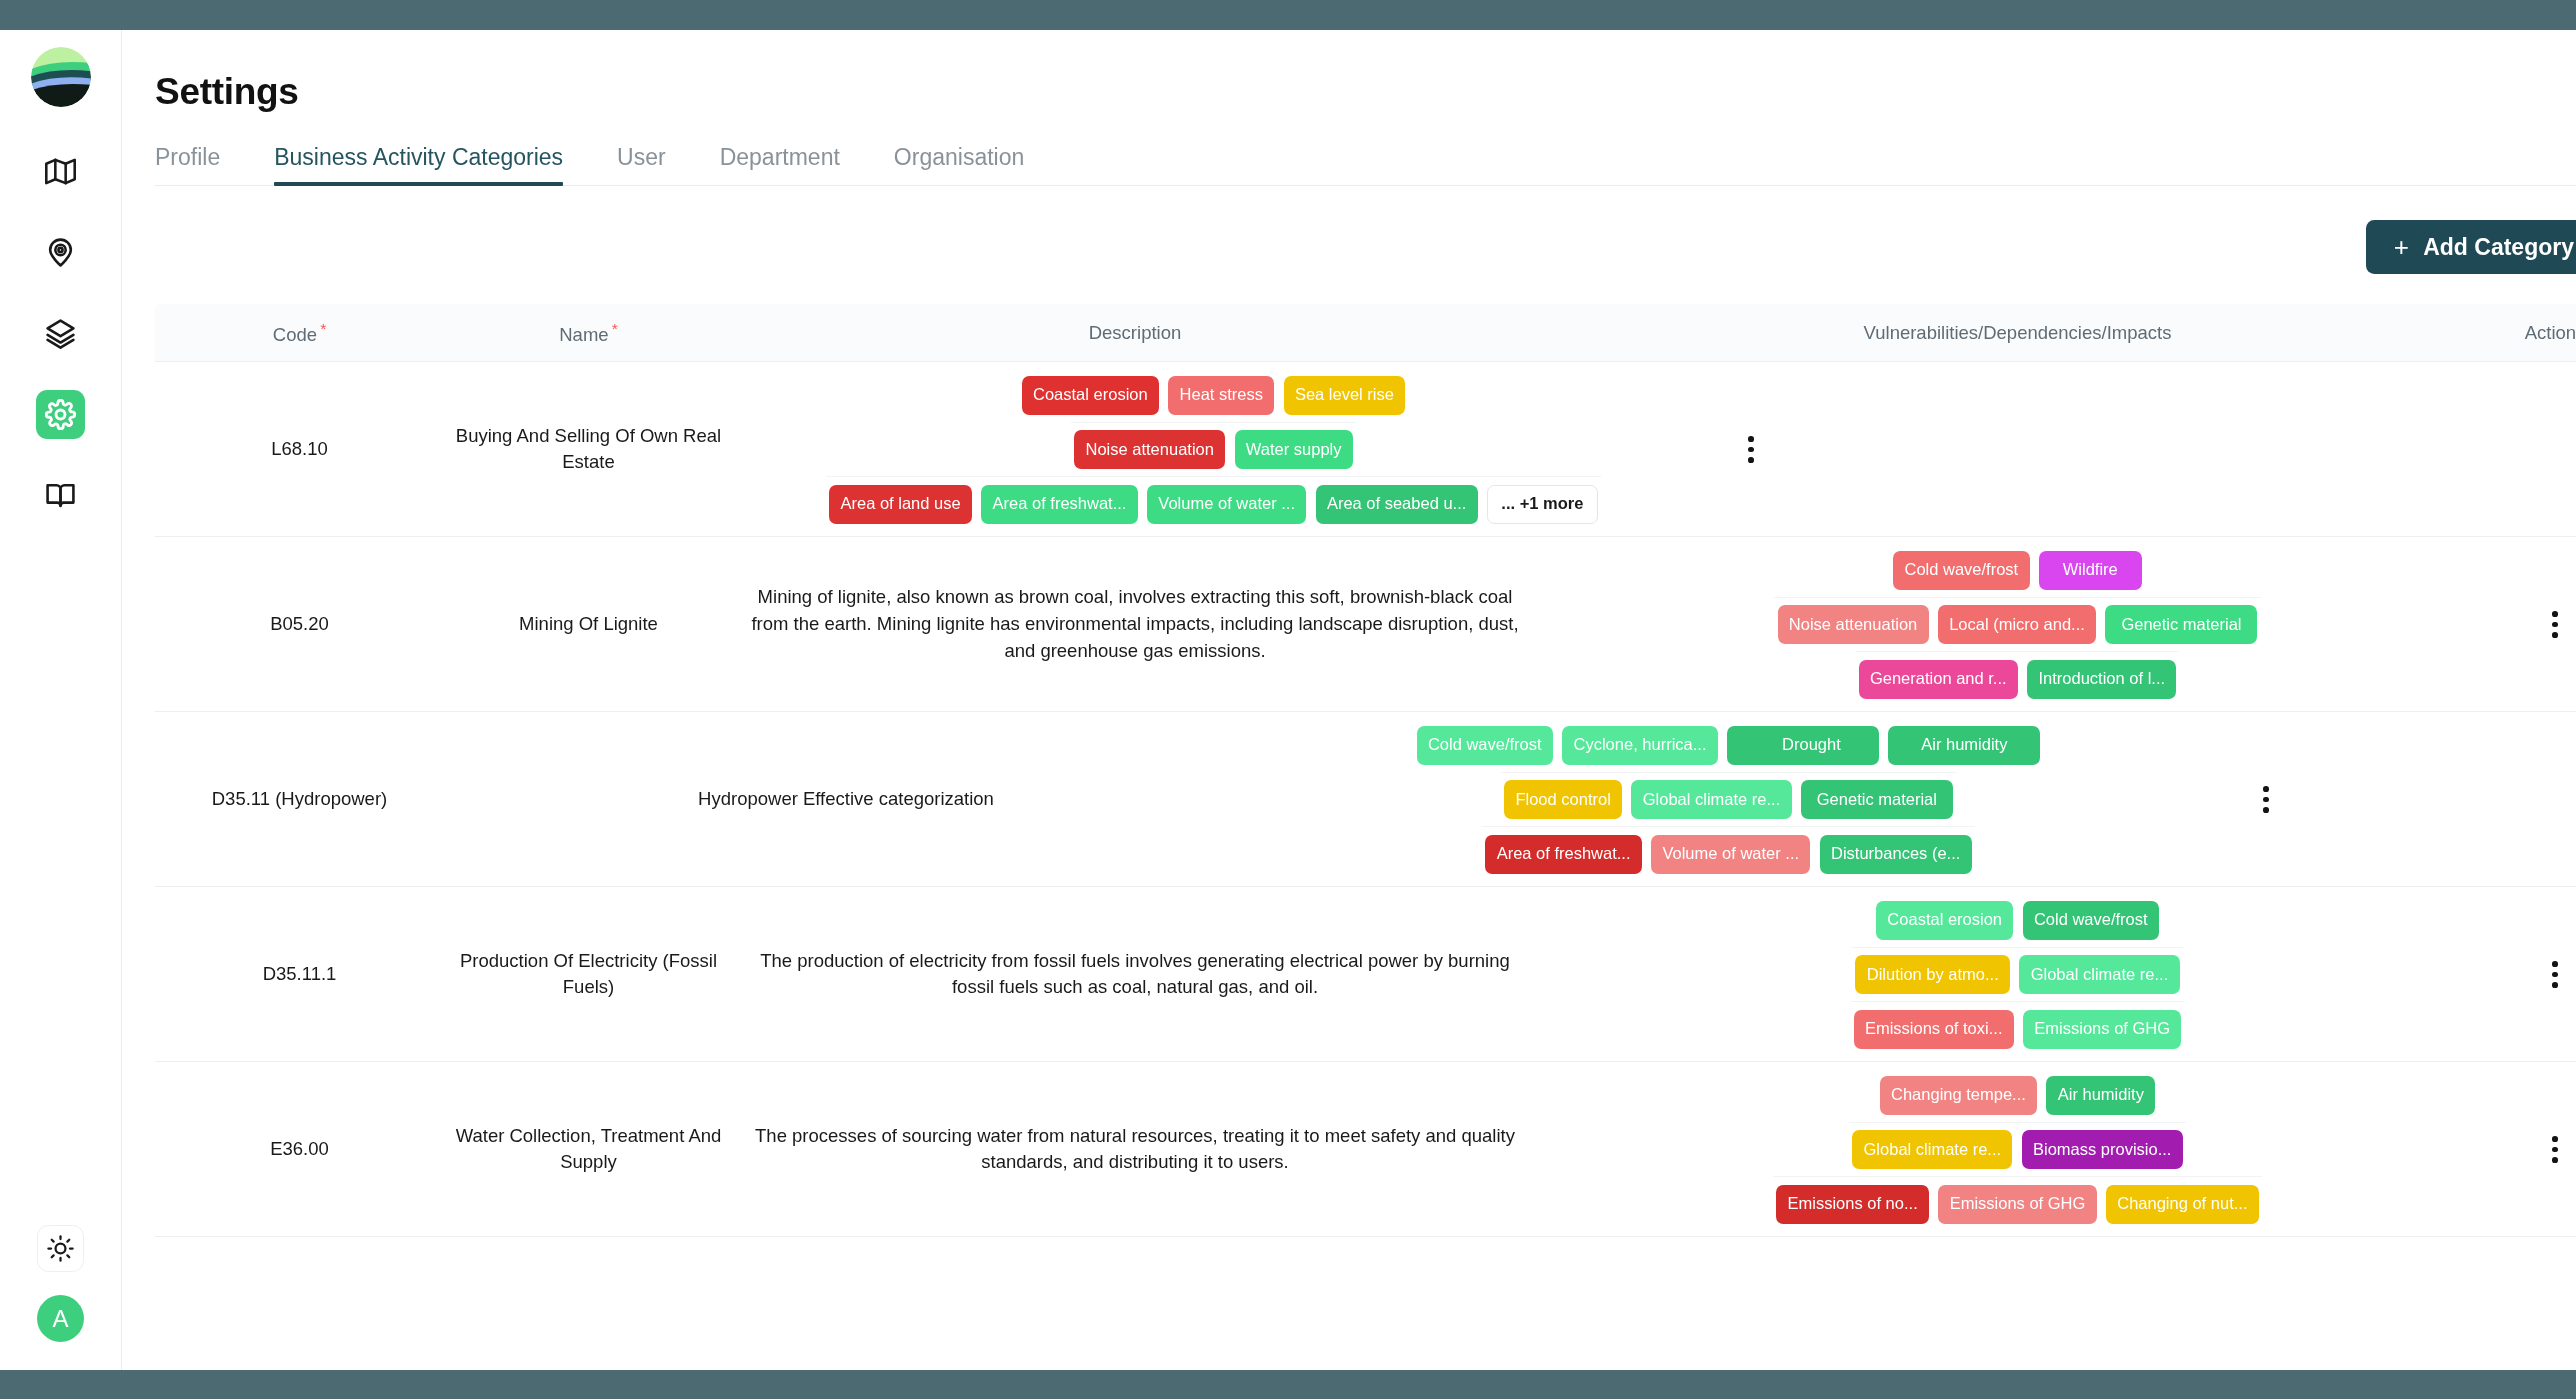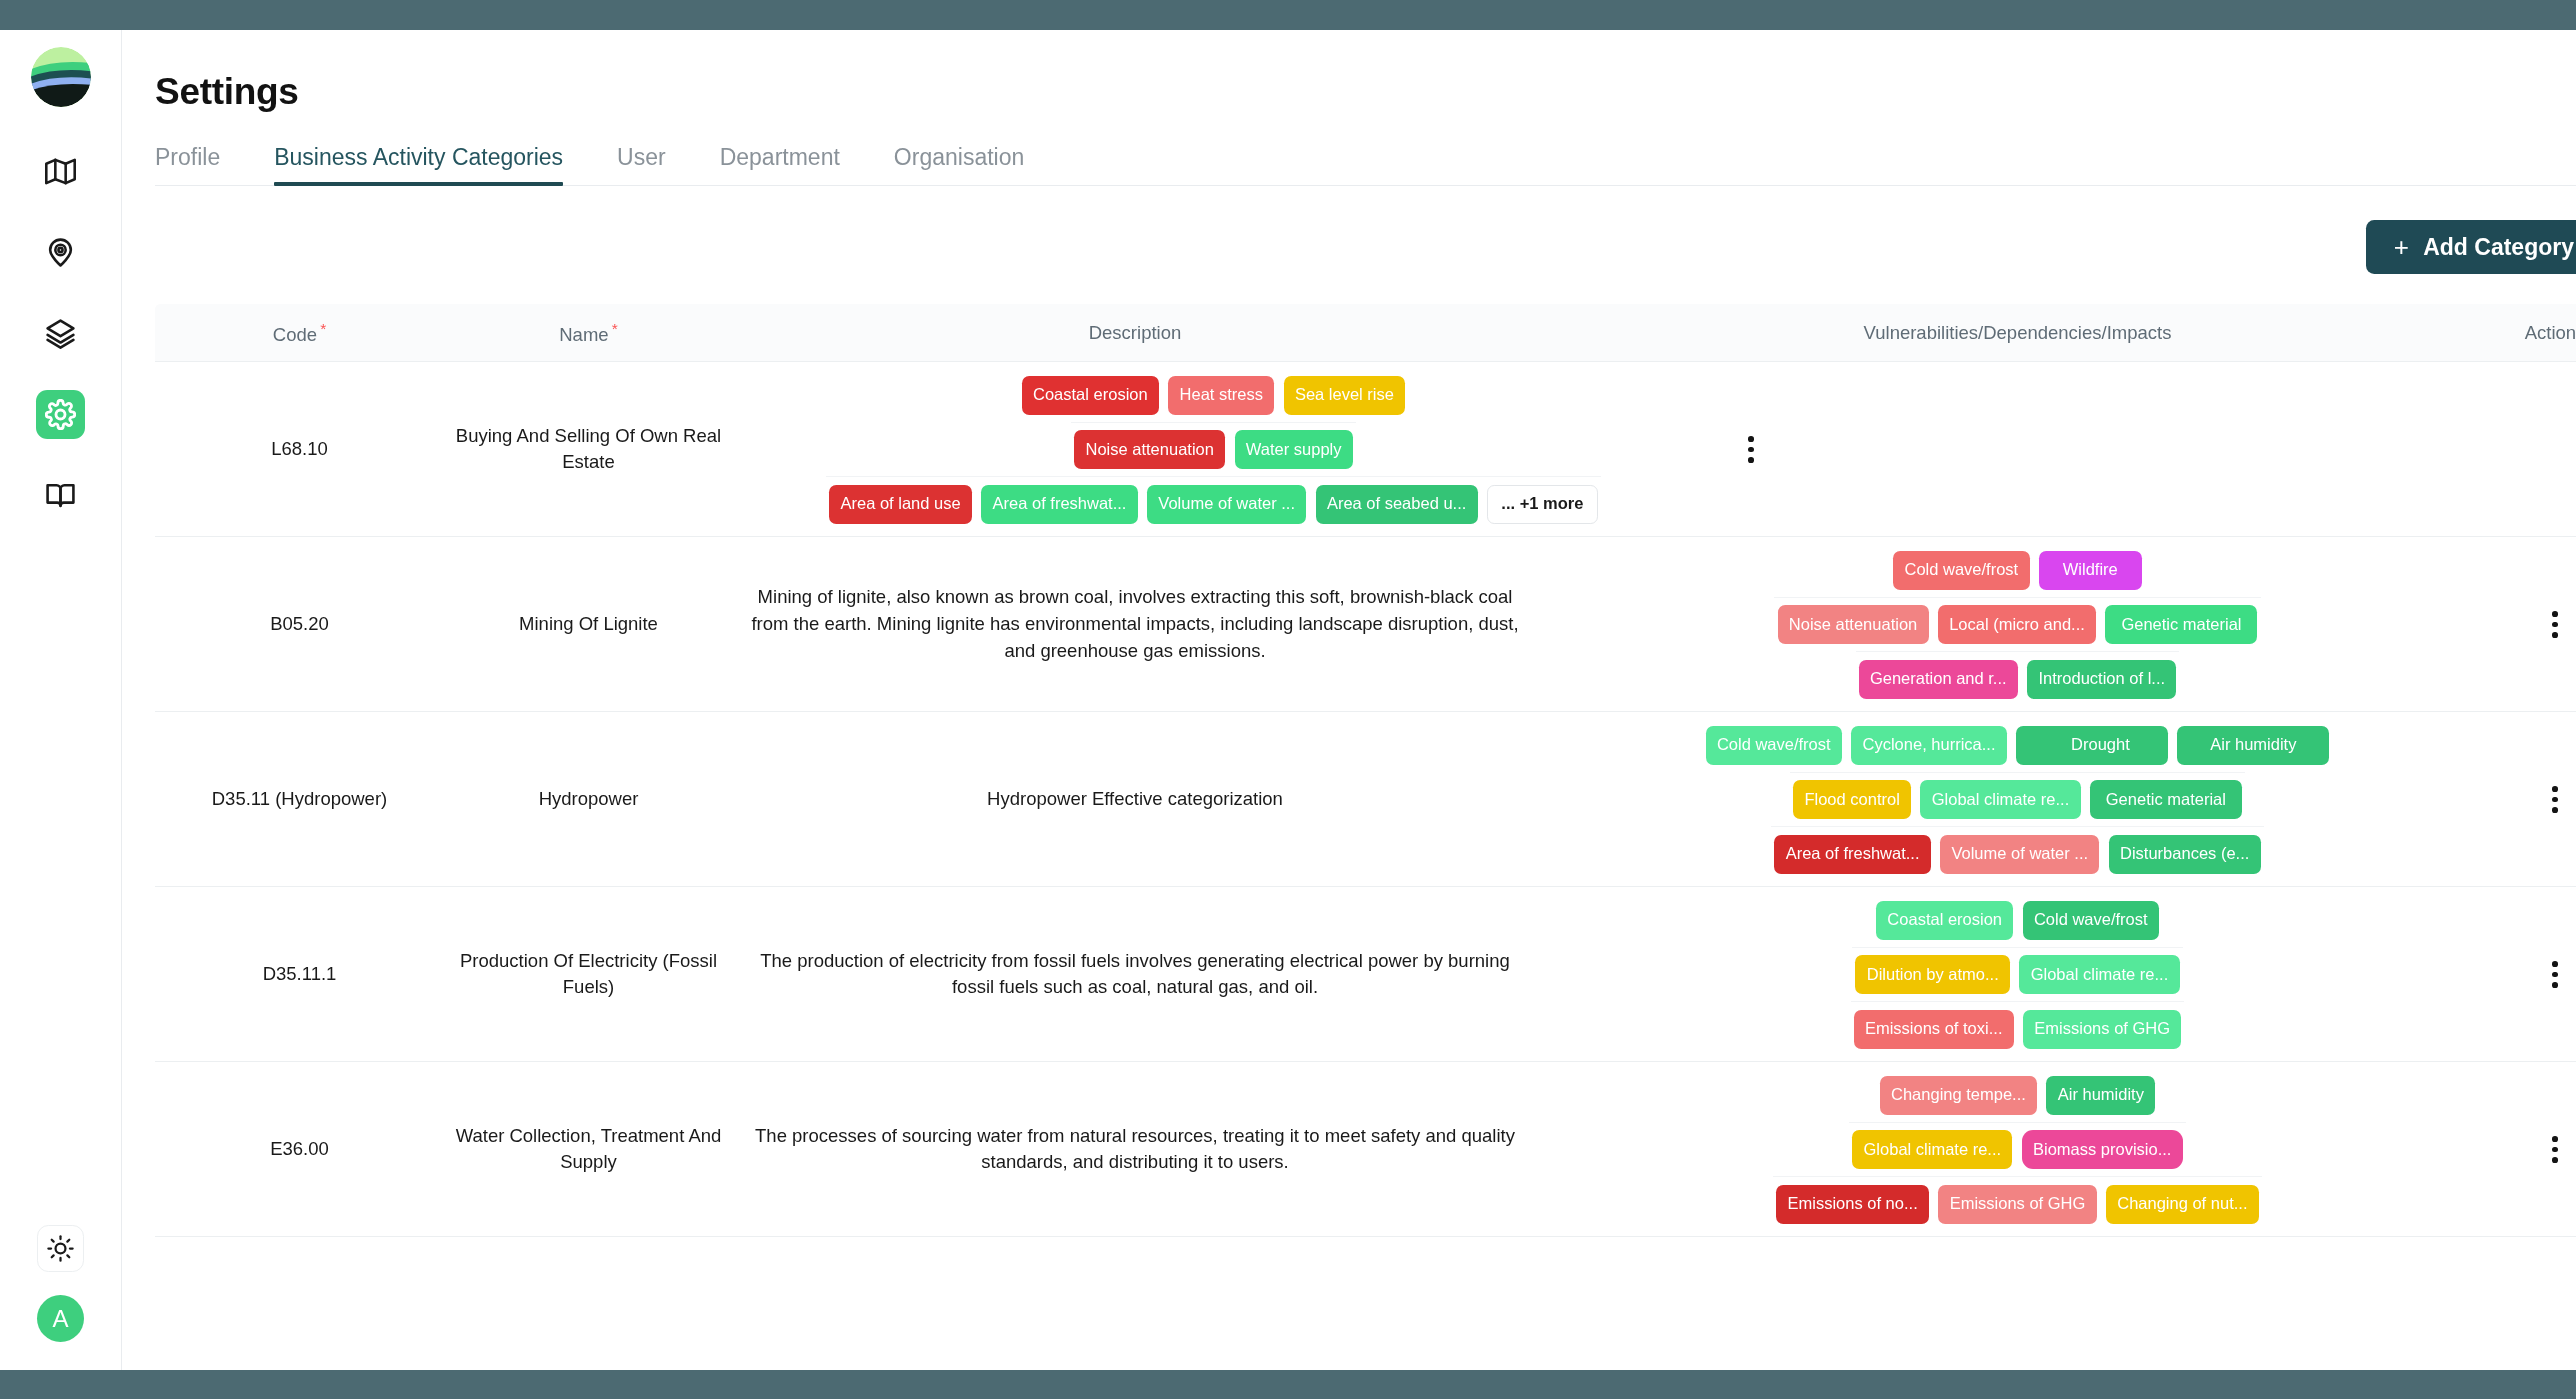--- a/index.html
+++ b/index.html
@@ -319,21 +319,20 @@
             <div class="cell actions-cell col-actions">
               <div class="kebab">
                 <span></span>
                 <span></span>
                 <span></span>
               </div>
             </div>
           </div>
           <div class="trow">
             <div class="cell col-code">D35.11 (Hydropower)</div>
-            <div class="cell col-name">Hydropower</div>
             <div class="cell col-desc desc">Hydropower Effective categorization</div>
             <div class="cell vuln-cell col-vuln">
               <div class="tag-row">
                 <div class="tag" style="background: rgb(85, 232, 154);">Cold wave/frost</div>
                 <div class="tag" style="background: rgb(85, 232, 154);">Cyclone, hurrica...</div>
                 <div class="tag w-wide" style="background: rgb(52, 196, 118); padding-left: 28px;">Drought</div>
                 <div class="tag w-wide" style="background: rgb(52, 196, 118);">Air humidity</div>
               </div>
               <div class="tag-row">
                 <div class="tag" style="background: rgb(240, 196, 0);">Flood control</div>
@@ -384,21 +383,21 @@
             <div class="cell col-code">E36.00</div>
             <div class="cell col-name">Water Collection, Treatment And Supply</div>
             <div class="cell col-desc desc">The processes of sourcing water from natural resources, treating it to meet safety and quality standards, and distributing it to users.</div>
             <div class="cell vuln-cell col-vuln">
               <div class="tag-row">
                 <div class="tag" style="background: rgb(242, 131, 131); text-align: center;">Changing tempe...</div>
                 <div class="tag" style="background: rgb(52, 196, 118);">Air humidity</div>
               </div>
               <div class="tag-row">
                 <div class="tag" style="background: rgb(240, 196, 0);">Global climate re...</div>
-                <div class="tag" style="background: #ec4899; border-radius: 11px;">Biomass provisio...</div>
+                <div class="tag" style="background: #a21caf;">Biomass provisio...</div>
               </div>
               <div class="tag-row">
                 <div class="tag" style="background: rgb(212, 43, 43);">Emissions of no...</div>
                 <div class="tag" style="background: rgb(242, 131, 131);">Emissions of GHG</div>
                 <div class="tag w-wide" style="background: rgb(240, 196, 0);">Changing of nut...</div>
               </div>
             </div>
             <div class="cell actions-cell col-actions">
               <div class="kebab">
                 <span></span>

